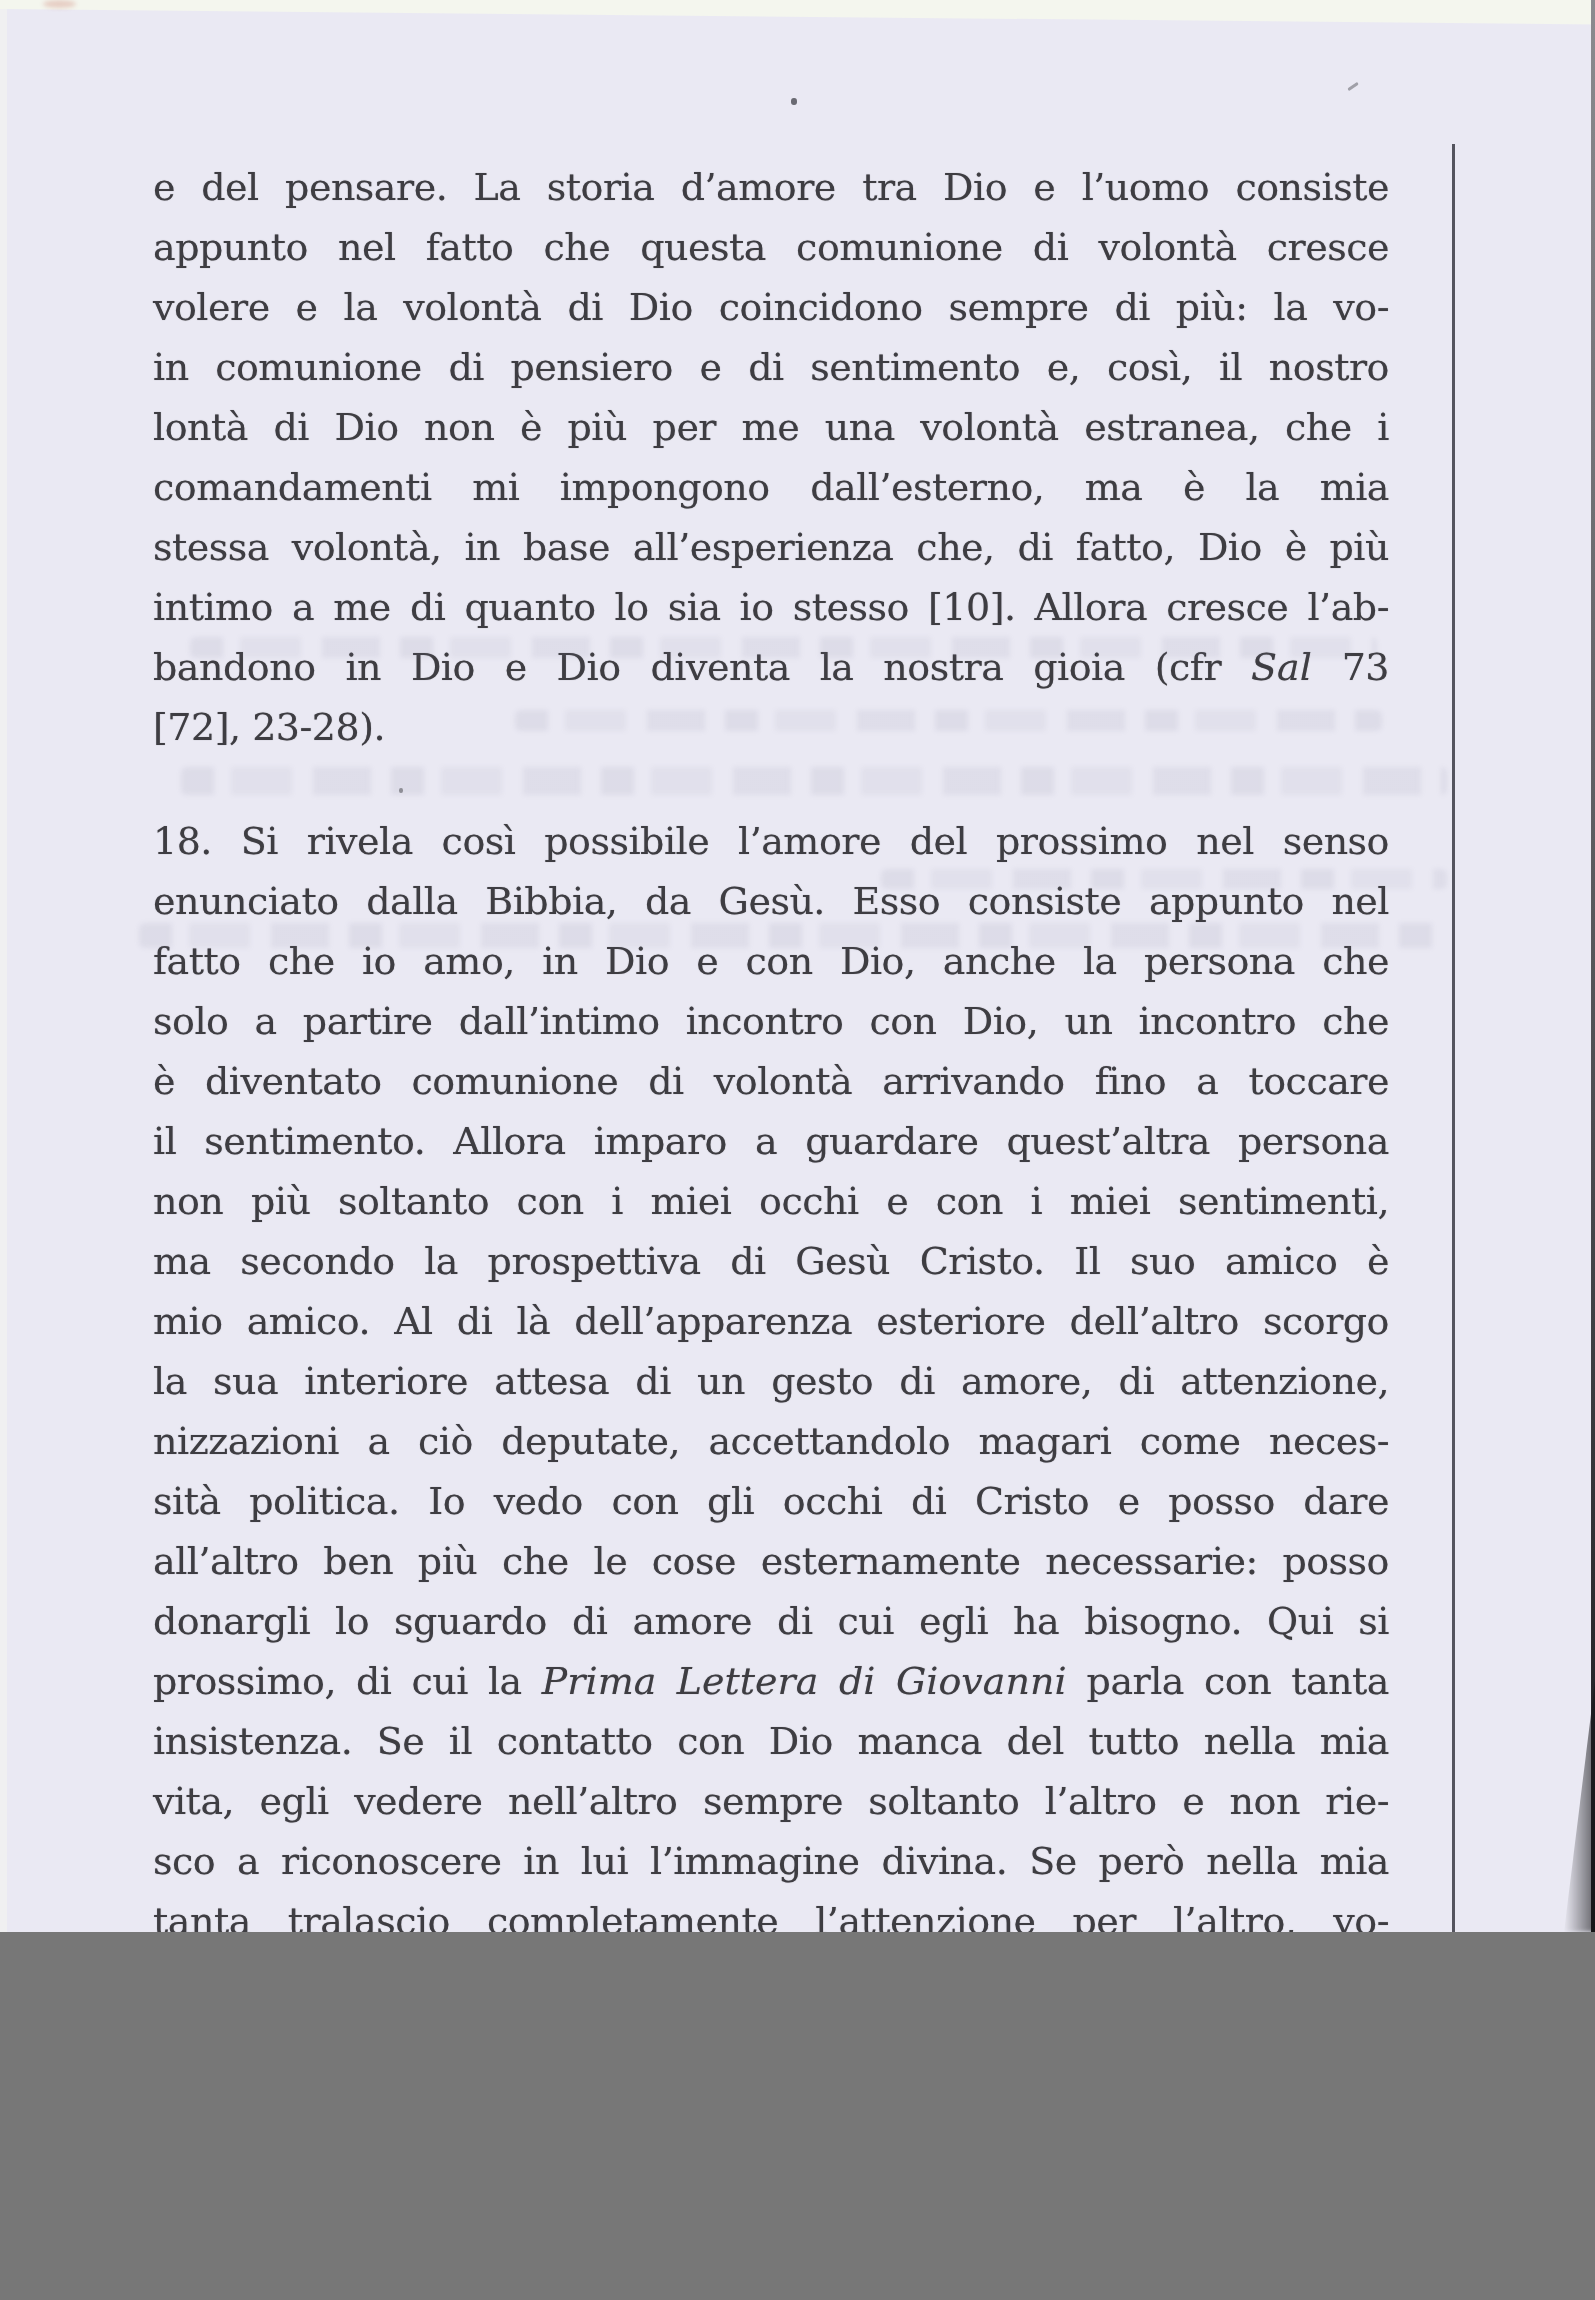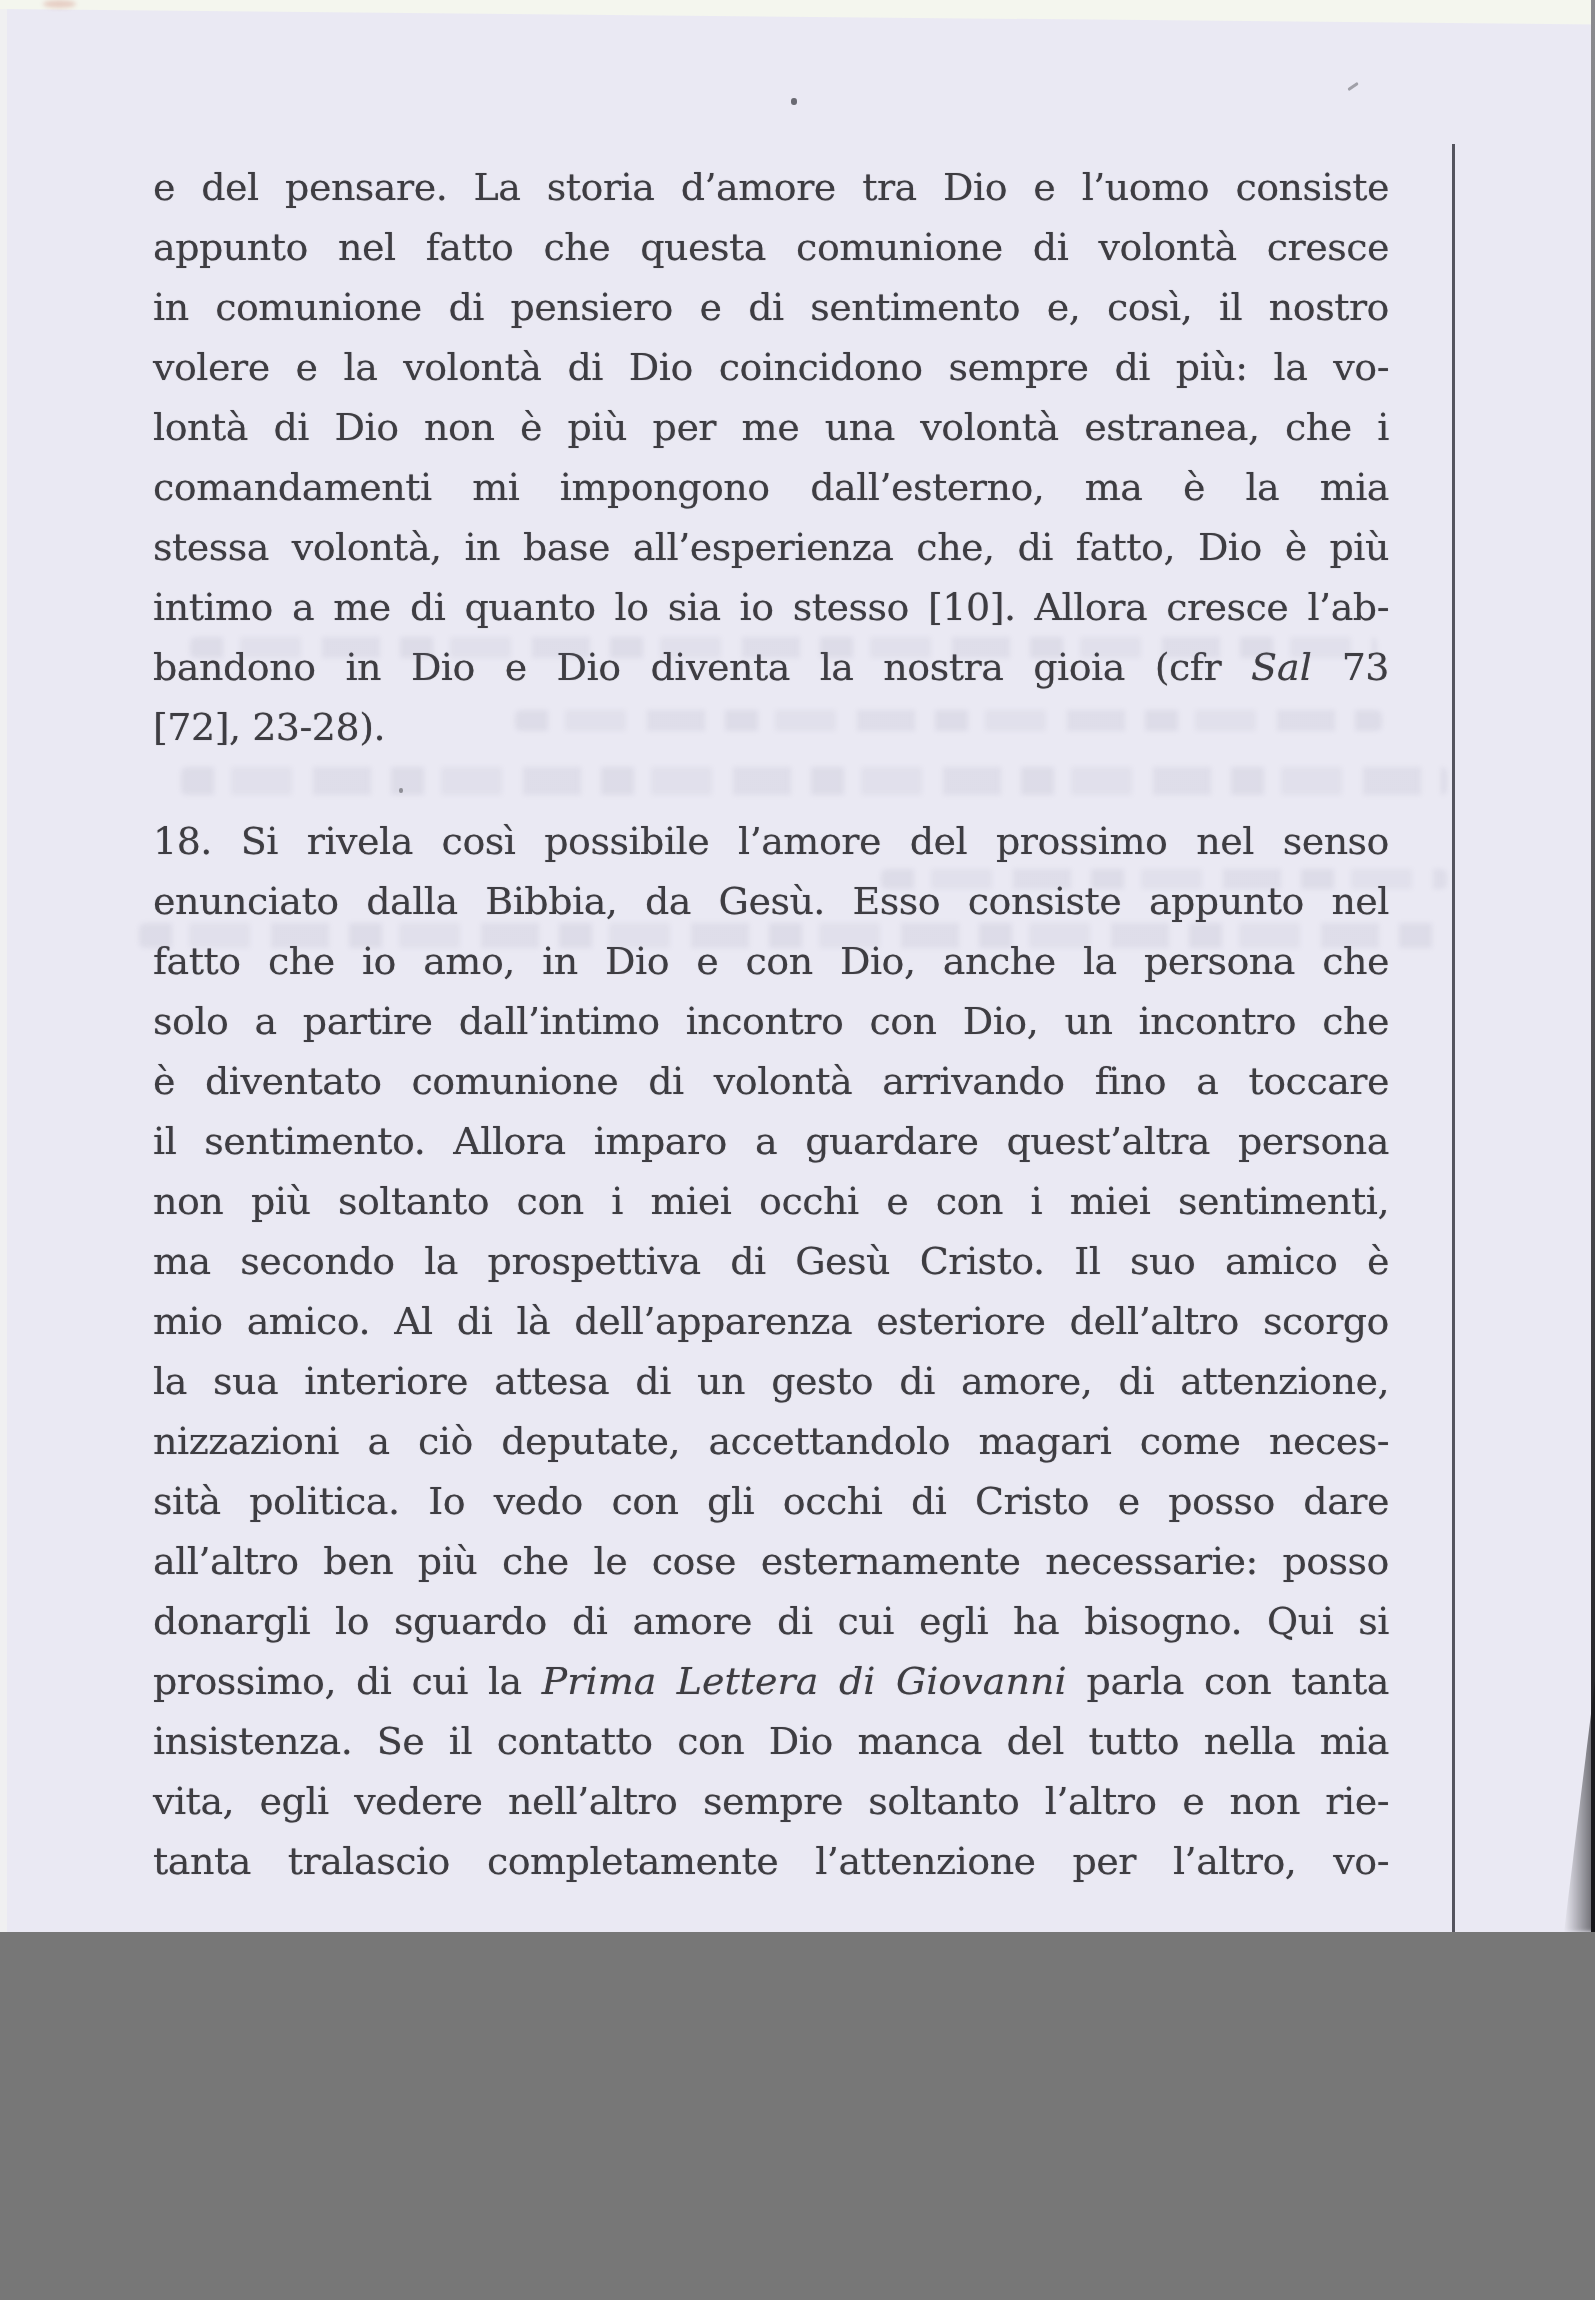--- a/index.html
+++ b/index.html
@@ -97,22 +97,22 @@
 
 <div class="stage">
   <div class="top-band"></div>
   <div class="left-band"></div>
   <div class="red-smudge"></div>
 
   <div class="textcol">
     <div class="para p0">
         <div class="line">e del pensare. La storia d’amore tra Dio e l’uomo consiste</div>
         <div class="line">appunto nel fatto che questa comunione di volontà cresce</div>
+        <div class="line">volere e la volontà di Dio coincidono sempre di più: la vo-</div>
         <div class="line">in comunione di pensiero e di sentimento e, così, il nostro</div>
-        <div class="line">volere e la volontà di Dio coincidono sempre di più: la vo-</div>
         <div class="line">lontà di Dio non è più per me una volontà estranea, che i</div>
         <div class="line">comandamenti mi impongono dall’esterno, ma è la mia</div>
         <div class="line">stessa volontà, in base all’esperienza che, di fatto, Dio è più</div>
         <div class="line">intimo a me di quanto lo sia io stesso [10]. Allora cresce l’ab-</div>
         <div class="line">bandono in Dio e Dio diventa la nostra gioia (cfr <em>Sal</em> 73</div>
         <div class="line no-stretch">[72], 23-28).</div>
       </div>
     <div class="para p1">
         <div class="line">18. Si rivela così possibile l’amore del prossimo nel senso</div>
         <div class="line">enunciato dalla Bibbia, da Gesù. Esso consiste appunto nel</div>
@@ -124,20 +124,21 @@
         <div class="line">ma secondo la prospettiva di Gesù Cristo. Il suo amico è</div>
         <div class="line">mio amico. Al di là dell’apparenza esteriore dell’altro scorgo</div>
         <div class="line">la sua interiore attesa di un gesto di amore, di attenzione,</div>
         <div class="line">nizzazioni a ciò deputate, accettandolo magari come neces-</div>
         <div class="line">sità politica. Io vedo con gli occhi di Cristo e posso dare</div>
         <div class="line">all’altro ben più che le cose esternamente necessarie: posso</div>
         <div class="line">donargli lo sguardo di amore di cui egli ha bisogno. Qui si</div>
         <div class="line">prossimo, di cui la <em>Prima Lettera di Giovanni</em> parla con tanta</div>
         <div class="line">insistenza. Se il contatto con Dio manca del tutto nella mia</div>
         <div class="line">vita, egli vedere nell’altro sempre soltanto l’altro e non rie-</div>
+        <div class="line">sco a riconoscere in lui l’immagine divina. Se però nella mia</div>
         <div class="line">tanta tralascio completamente l’attenzione per l’altro, vo-</div>
       </div>
   </div>
 
   <div class="ghost g1"></div>
   <div class="ghost g2"></div>
   <div class="ghost g3"></div>
   <div class="ghost g4"></div>
   <div class="ghost g5"></div>
 

